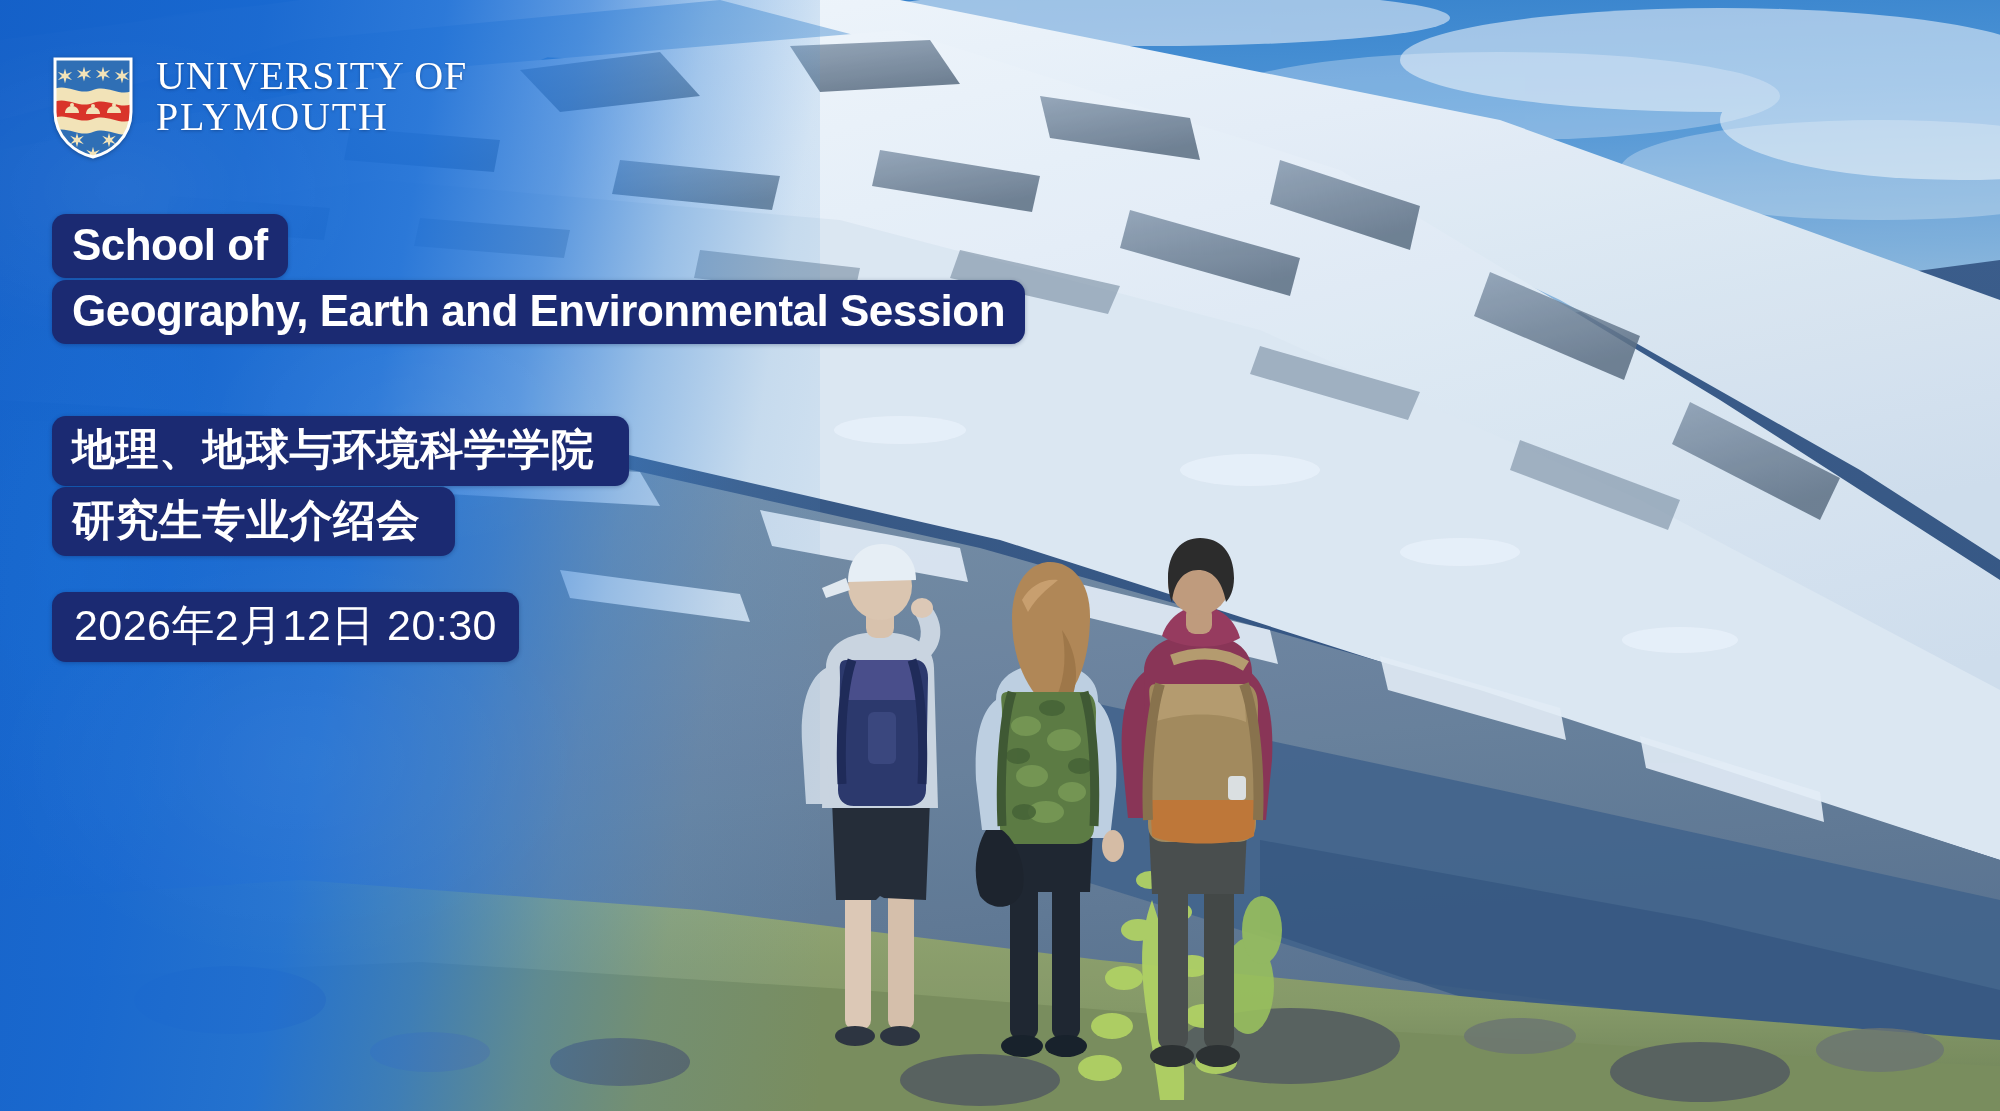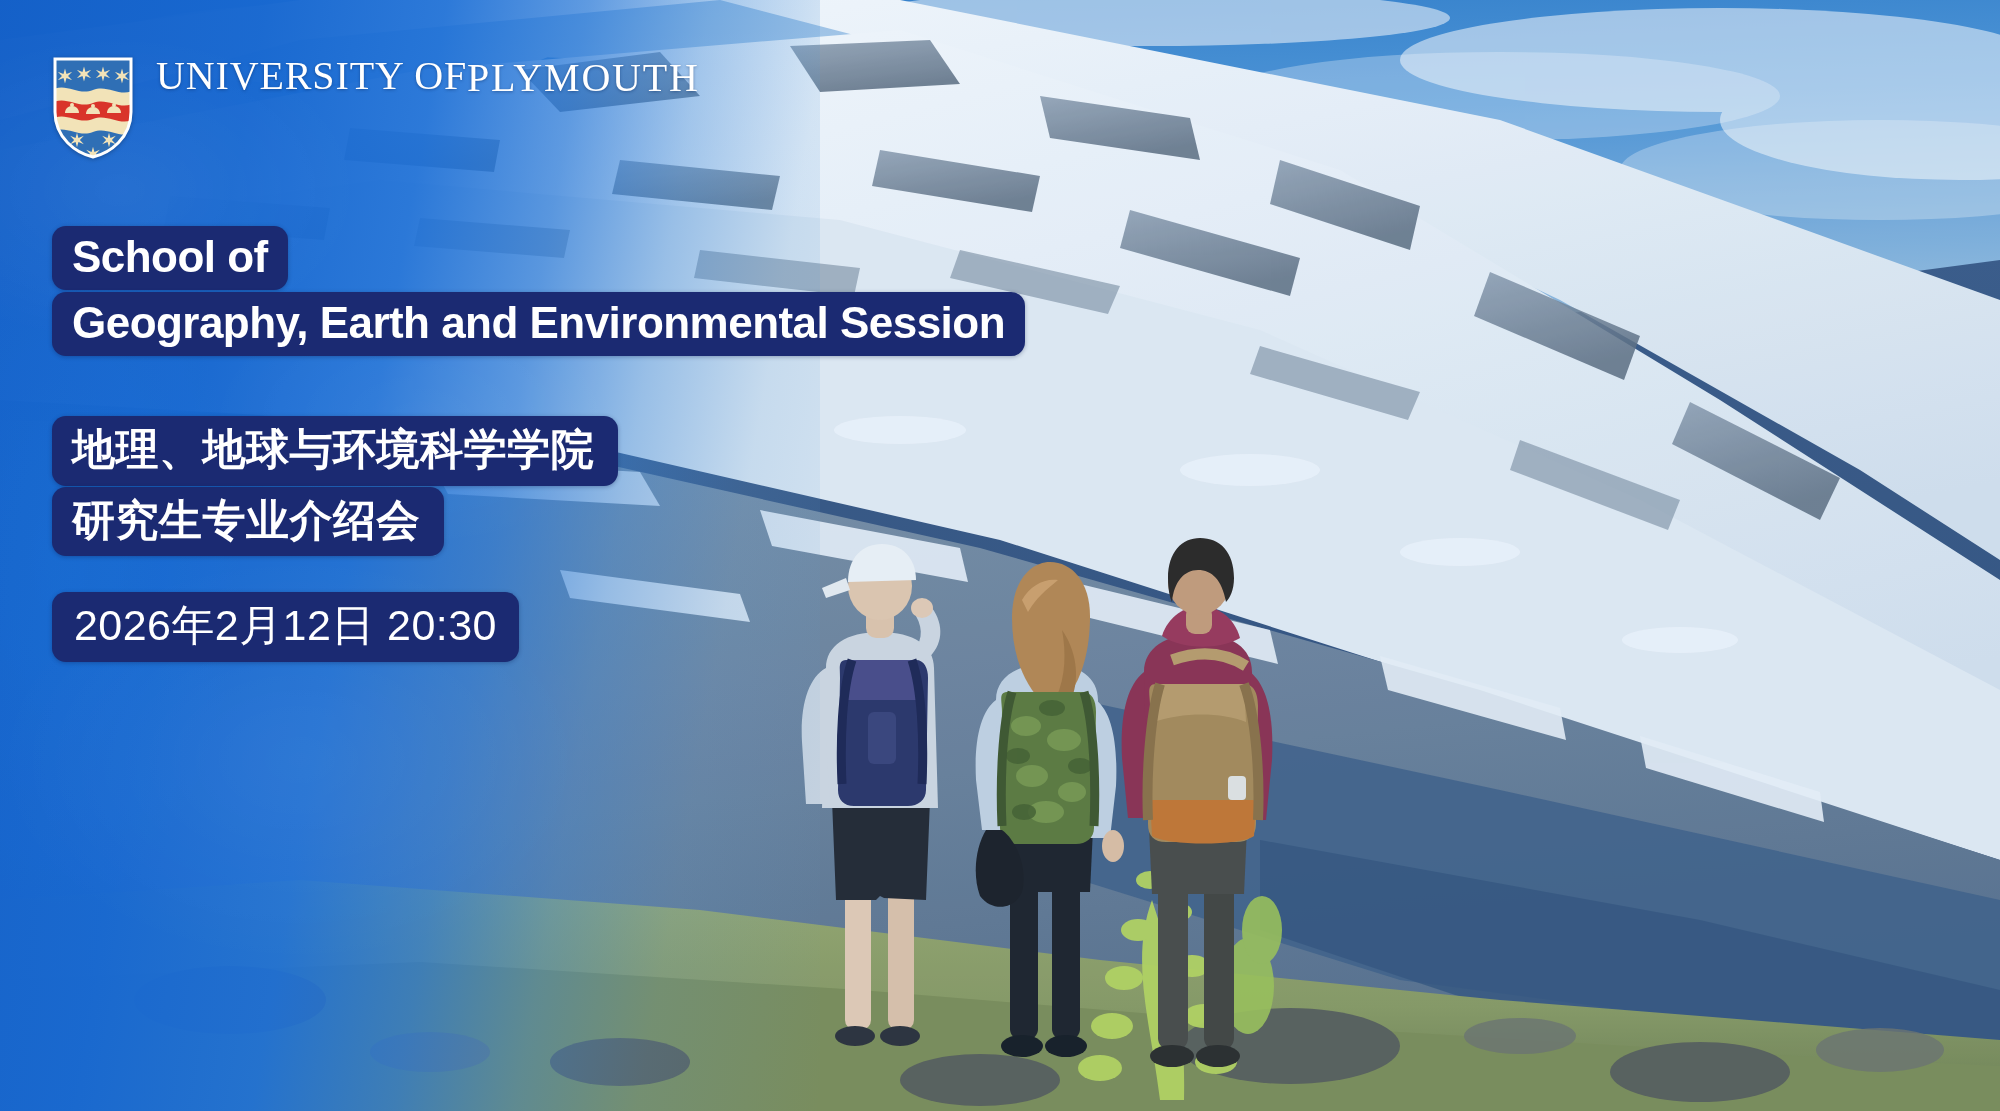--- a/index.html
+++ b/index.html
@@ -36,54 +36,54 @@
       radial-gradient(ellipse 340px 220px at 120px 190px, rgba(255,255,255,0.055), transparent 70%),
       radial-gradient(ellipse 420px 280px at 300px 760px, rgba(255,255,255,0.05), transparent 72%),
       radial-gradient(ellipse 260px 500px at 60px 560px, rgba(10,70,170,0.12), transparent 70%),
       radial-gradient(ellipse 300px 180px at 420px 420px, rgba(255,255,255,0.04), transparent 70%);
     pointer-events:none;mix-blend-mode:screen;
   }
 
   
   #logo{position:absolute;left:52px;top:56px;display:flex;align-items:flex-start;gap:22px;}
   #crest{width:82px;height:104px;flex:none;filter:drop-shadow(0 1px 2px rgba(0,0,0,.28));}
-  #wordmark{display:flex;flex-direction:row;color:#fff;
+  #wordmark{display:flex;flex-direction:column;color:#fff;
     font-family:"Liberation Serif","DejaVu Serif",serif;
     line-height:.98;letter-spacing:.055em;
     text-shadow:0 1px 3px rgba(10,40,90,.45);}
   #wordmark .l1{font-size:40px;}
   #wordmark .l2{font-size:40px;letter-spacing:.045em;margin-top:2px;}
 
   
   .hl-group{position:absolute;display:flex;flex-direction:column;align-items:flex-start;}
   .hl{
     background:#1b2a72;
     color:#fff;
     border-radius:14px;
     display:inline-block;
     white-space:pre;
     box-shadow:0 1px 4px rgba(10,25,70,.32);
   }
 
   
-  #eng-block{left:52px;top:226px;gap:2px;}
+  #eng-block{left:52px;top:214px;gap:2px;}
   #eng-block .hl{
     font-size:44px;font-weight:bold;
     letter-spacing:-0.012em;
     padding:9px 20px 11px 20px;
     line-height:1.0;
     font-stretch:condensed;
   }
 
   
   #cn-block{left:52px;top:416px;gap:1px;}
   #cn-block .hl{
     font-size:43px;font-weight:bold;
     letter-spacing:.012em;
-    padding:11px 24px 13px 20px;
+    padding:11px 35px 13px 20px;
     line-height:1.06;
     text-align:center;
   }
 
   
   #date-block{left:52px;top:592px;}
   #date-block .hl{
     font-size:43px;font-weight:normal;
     letter-spacing:.01em;
     padding:11px 22px 13px 22px;

